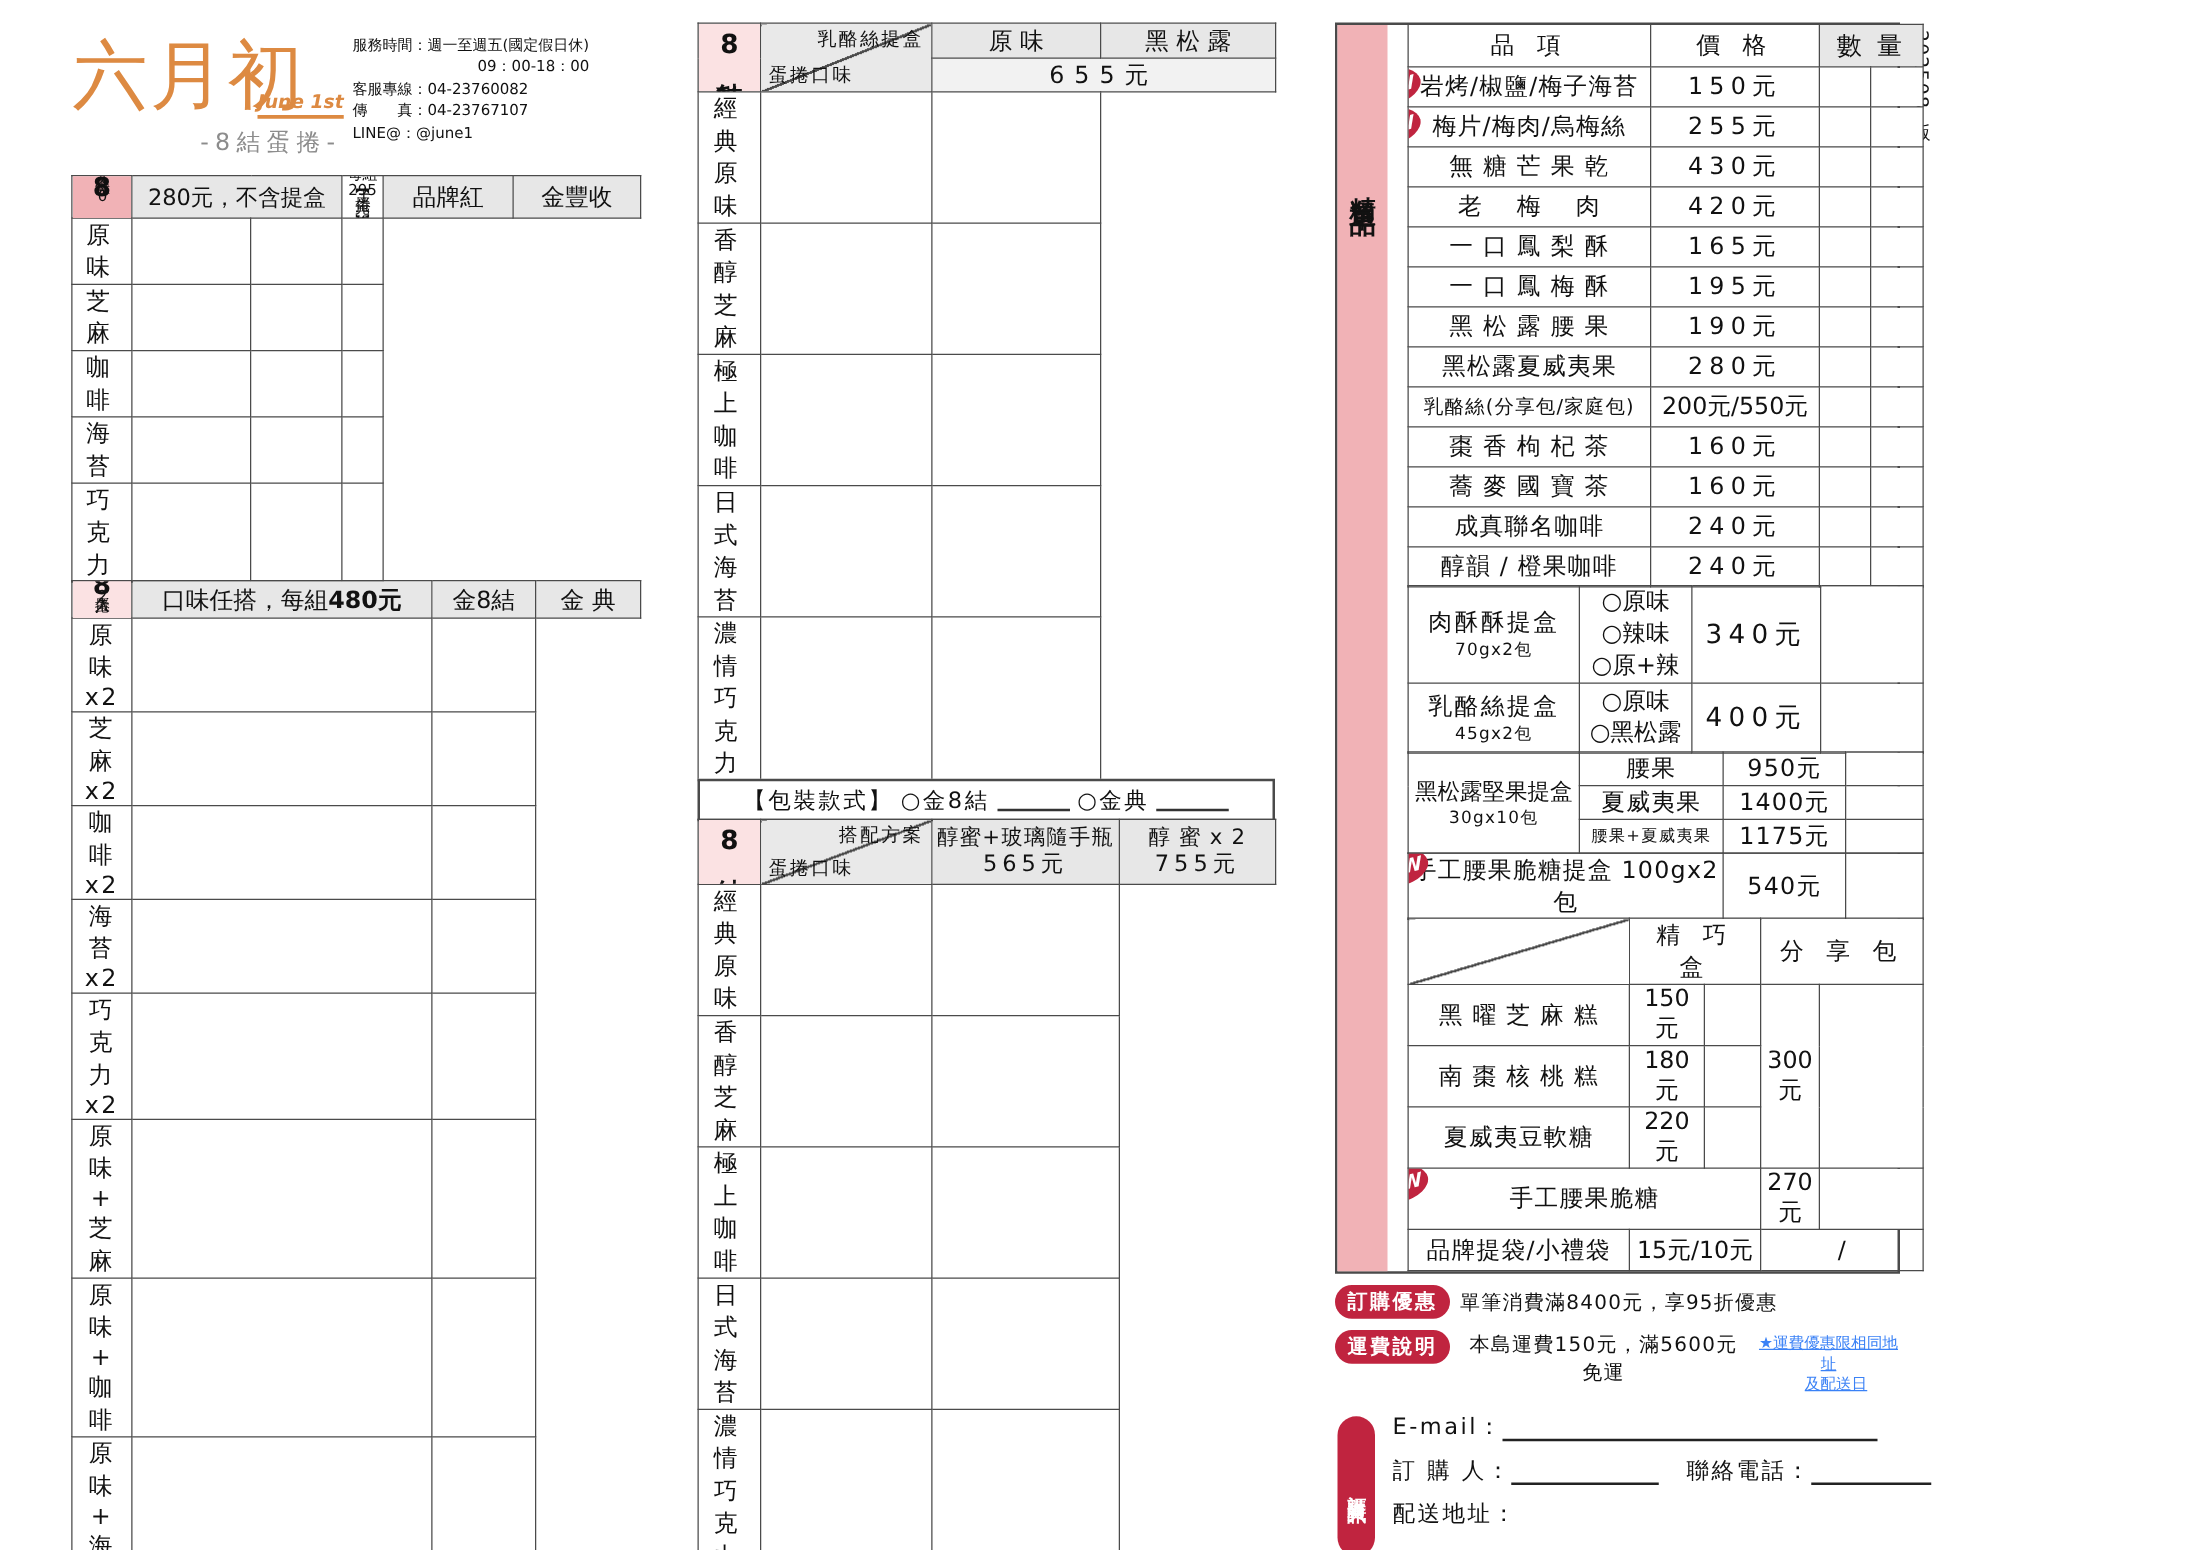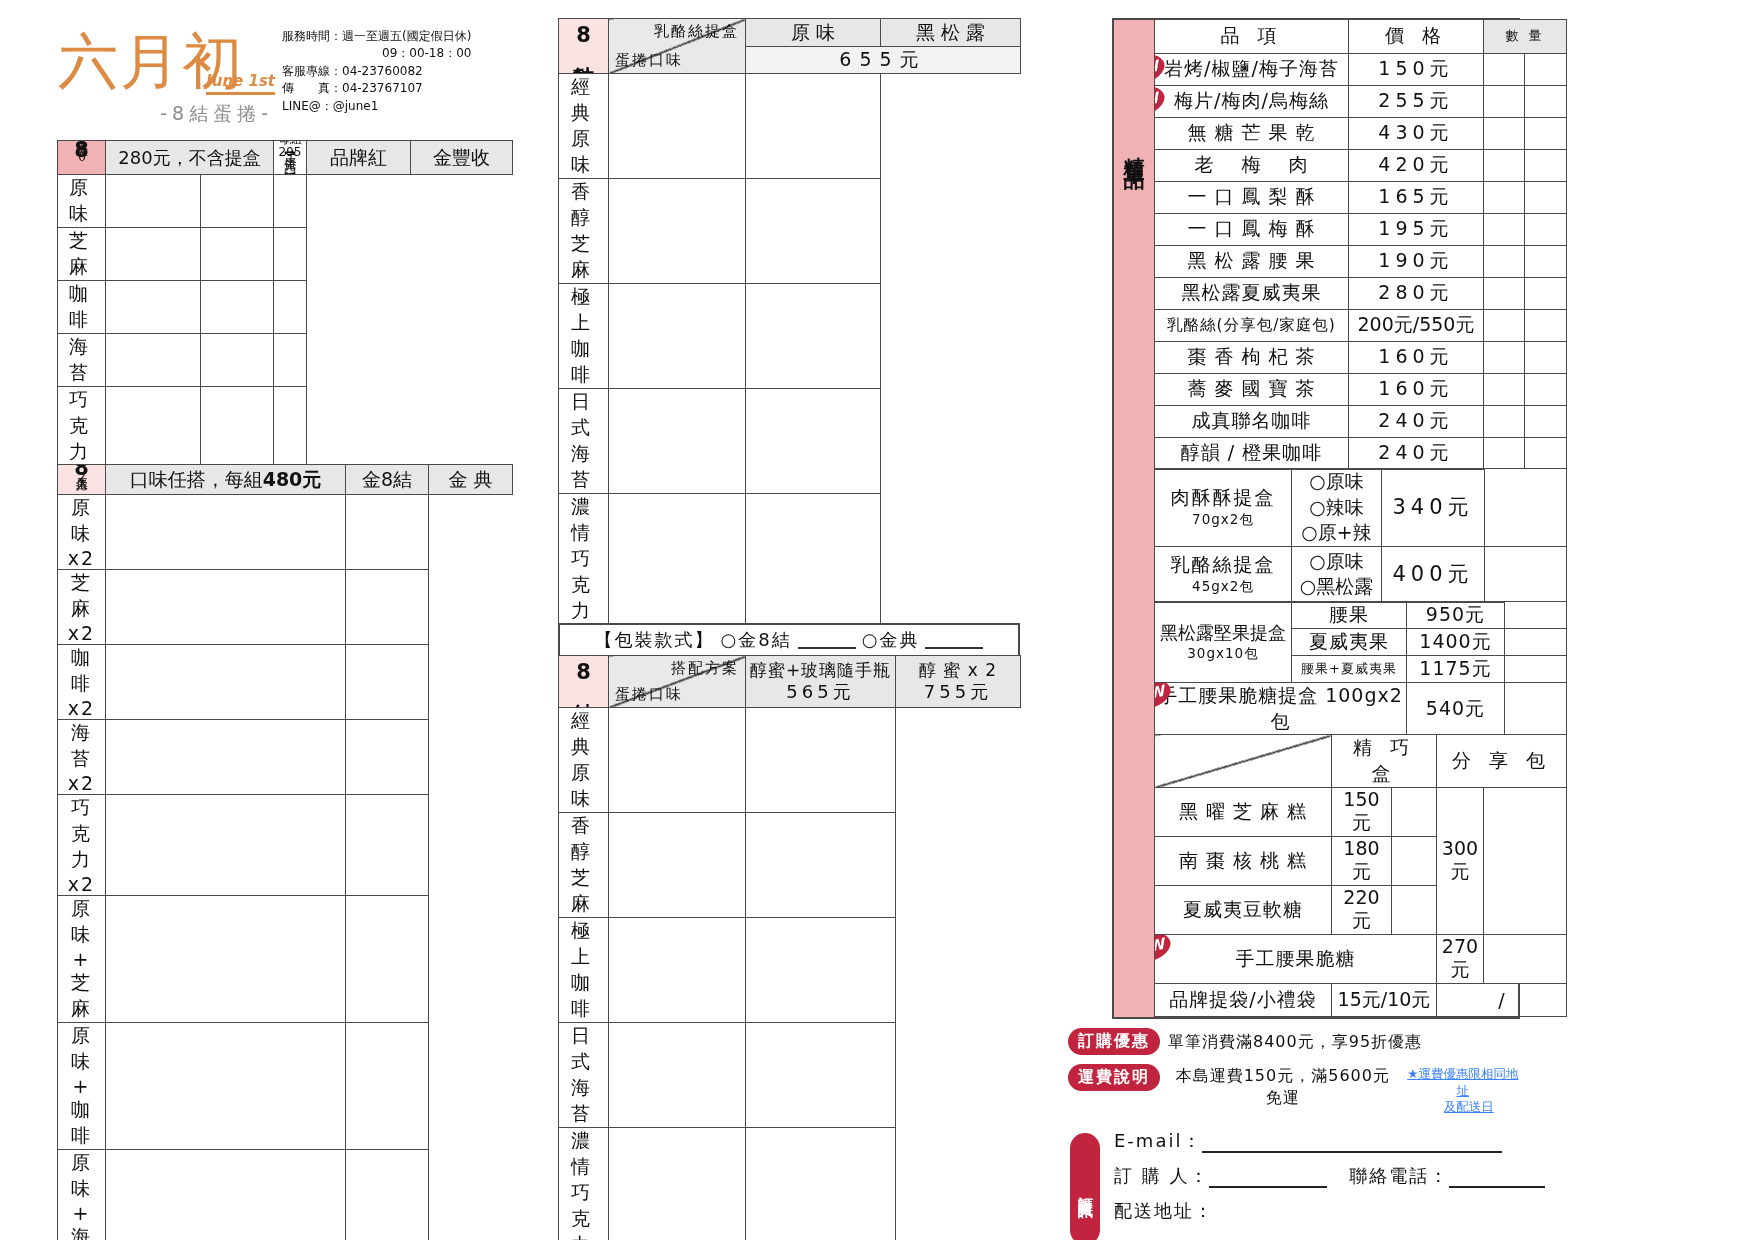--- a/index.html
+++ b/index.html
@@ -54,21 +54,21 @@
   .combo .ch{position:absolute;left:0;right:0;bottom:0;font-size:12px;line-height:1.15;}
   .combo .ch span{display:block;}
   
   .packrow{border:2px solid #4a4a4a;margin-top:-2px;height:30px;display:flex;align-items:center;
            justify-content:center;font-size:18px;letter-spacing:2px;background:#fff;gap:6px;}
   .blank{display:inline-block;width:58px;border-bottom:2px solid #333;height:15px;}
   
   .chn{font-size:17px;letter-spacing:1px;line-height:1.25;}
   .chp{font-size:18px;letter-spacing:4px;line-height:1.2;}
   
-  .rwrap{position:relative;border:2px solid #4a4a4a;padding-left:40px;margin-left:44px;}
+  .rwrap{position:relative;border:2px solid #4a4a4a;padding-left:56px;}
   .rstrip{position:absolute;left:0;top:0;bottom:0;width:40px;background:#f1b2b6;}
   .rstrip .vt{top:120px;transform:translateX(-50%);}
   .rwrap table.tb{width:412px;margin-top:-1.5px;}
   .rwrap table.tb:first-child{margin-top:0;}
   .whdr{font-size:19px;letter-spacing:6px;}
   .sname{position:relative;font-size:18.5px;letter-spacing:1px;}
   .p{letter-spacing:5px;font-size:19px;}
   .p0{letter-spacing:0;font-size:17.5px;}
   .boxrow{height:56px;}
   .bname{font-size:19px;letter-spacing:2px;}
@@ -382,21 +382,21 @@
         <colgroup>
             <col style="width:194px">
             <col style="width:135px">
             <col style="width:41px">
             <col style="width:42px">
           </colgroup>
         <tbody>
             <tr style="height:34px">
           <td class="whdr">品 項</td>
           <td class="whdr">價 格</td>
-          <td class="whdr gray" colspan="2" style="font-size:13px;letter-spacing:3px">數 量</td>
+          <td class="whdr gray" colspan="2" style="font-size:20px;letter-spacing:3px">數 量</td>
         </tr>
         <tr>
           <td class="sname"><span class="oval sm" style="left:-40px;top:1px">NEW</span><span>岩烤/椒鹽/梅子海苔</span></td>
           <td class="p">150元</td>
           <td class="bx"></td>
               <td class="bx"></td>
         </tr>
         <tr>
           <td class="sname"><span class="oval sm" style="left:-40px;top:1px">NEW</span><span>梅片/梅肉/烏梅絲</span></td>
           <td class="p">255元</td>

